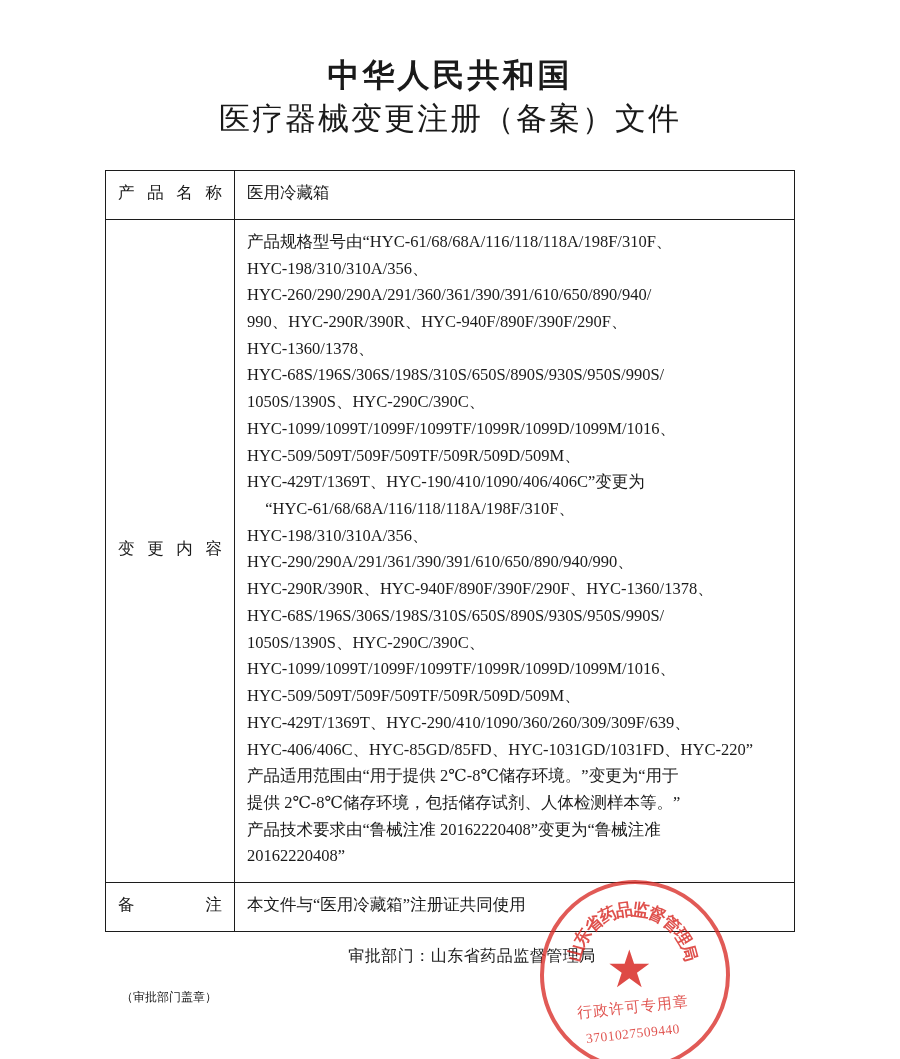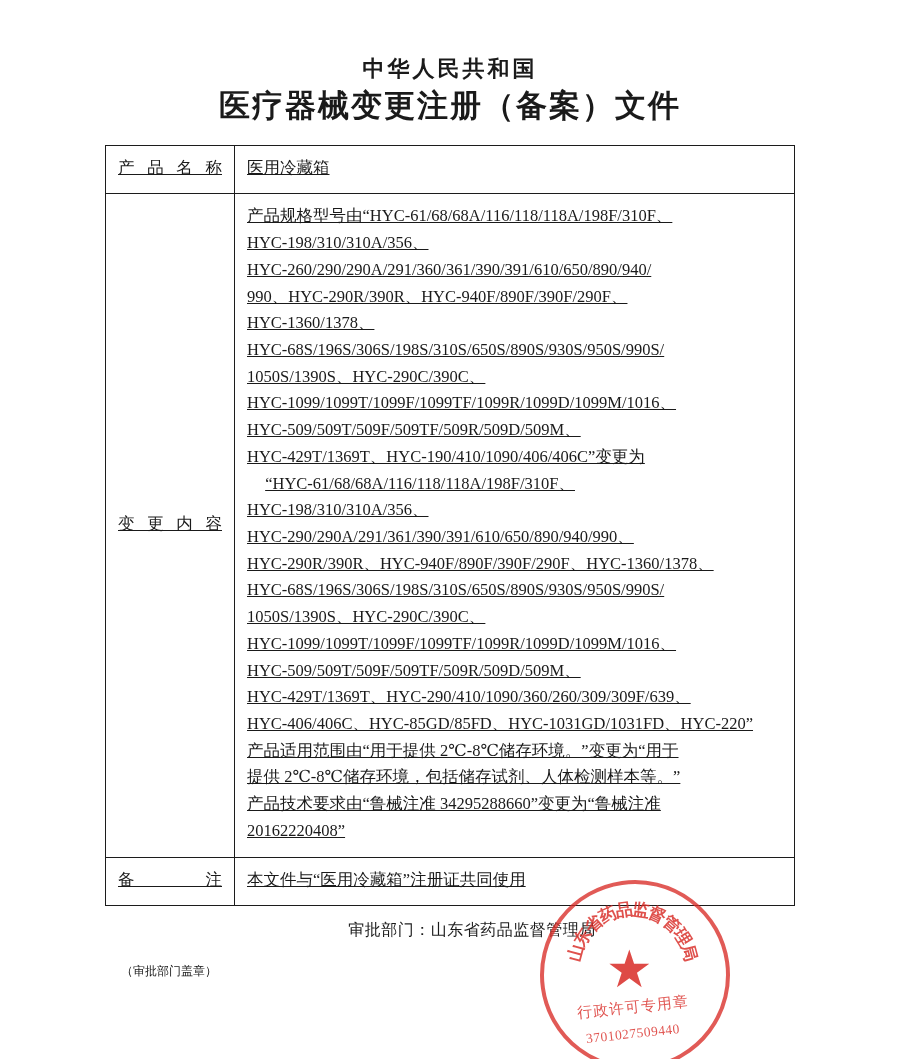--- a/index.html
+++ b/index.html
@@ -20,46 +20,45 @@
     width: 900px;
     height: 1059px;
     box-sizing: border-box;
     padding: 0;
   }
   .title-block {
     text-align: center;
     padding-top: 54px;
   }
   .title-line1 {
-    font-size: 22px;
+    font-size: 32px;
     letter-spacing: 3px;
     font-weight: 700;
     line-height: 1.35;
   }
   .title-line2 {
     font-size: 31px;
     letter-spacing: 2px;
-    font-weight: 700;
+    font-weight: 400;
     line-height: 1.45;
   }
   .reg-no {
     margin-top: 18px;
     margin-left: 152px;
     font-size: 18px;
     letter-spacing: 1px;
   }
   .reg-no .label {
     letter-spacing: 2px;
   }
   table.doc {
-    margin: 16px auto 0 auto;
+    margin: 28px auto 0 auto;
     border-collapse: collapse;
     width: 690px;
     table-layout: fixed;
-    text-decoration: underline;
   }
   table.doc td {
     border: 1px solid #1c1c1c;
     vertical-align: top;
     padding: 9px 12px 12px 12px;
     font-size: 16.5px;
     line-height: 1.62;
   }
   td.label-cell {
     width: 104px;
@@ -217,21 +216,21 @@
           <div class="cell-line">HYC-68S/196S/306S/198S/310S/650S/890S/930S/950S/990S/</div>
           <div class="cell-line">1050S/1390S、HYC-290C/390C、</div>
           <div class="cell-line">HYC-1099/1099T/1099F/1099TF/1099R/1099D/1099M/1016、</div>
           <div class="cell-line">HYC-509/509T/509F/509TF/509R/509D/509M、</div>
           <div class="cell-line">HYC-429T/1369T、HYC-290/410/1090/360/260/309/309F/639、</div>
           <div class="cell-line">HYC-406/406C、HYC-85GD/85FD、HYC-1031GD/1031FD、HYC-220”</div>
 
           <div class="cell-line">产品适用范围由“用于提供 2℃-8℃储存环境。”变更为“用于</div>
           <div class="cell-line">提供 2℃-8℃储存环境，包括储存试剂、人体检测样本等。”</div>
 
-          <div class="cell-line">产品技术要求由“鲁械注准 34295288660”变更为“鲁械注准</div>
+          <div class="cell-line">产品技术要求由“鲁械注准 20162220408”变更为“鲁械注准</div>
           <div class="cell-line">20162220408”</div>
         </td>
       </tr>
       <tr>
         <td class="label-cell">备　注</td>
         <td class="value-cell">本文件与“医用冷藏箱”注册证共同使用</td>
       </tr>
     </tbody>
   </table>
 

